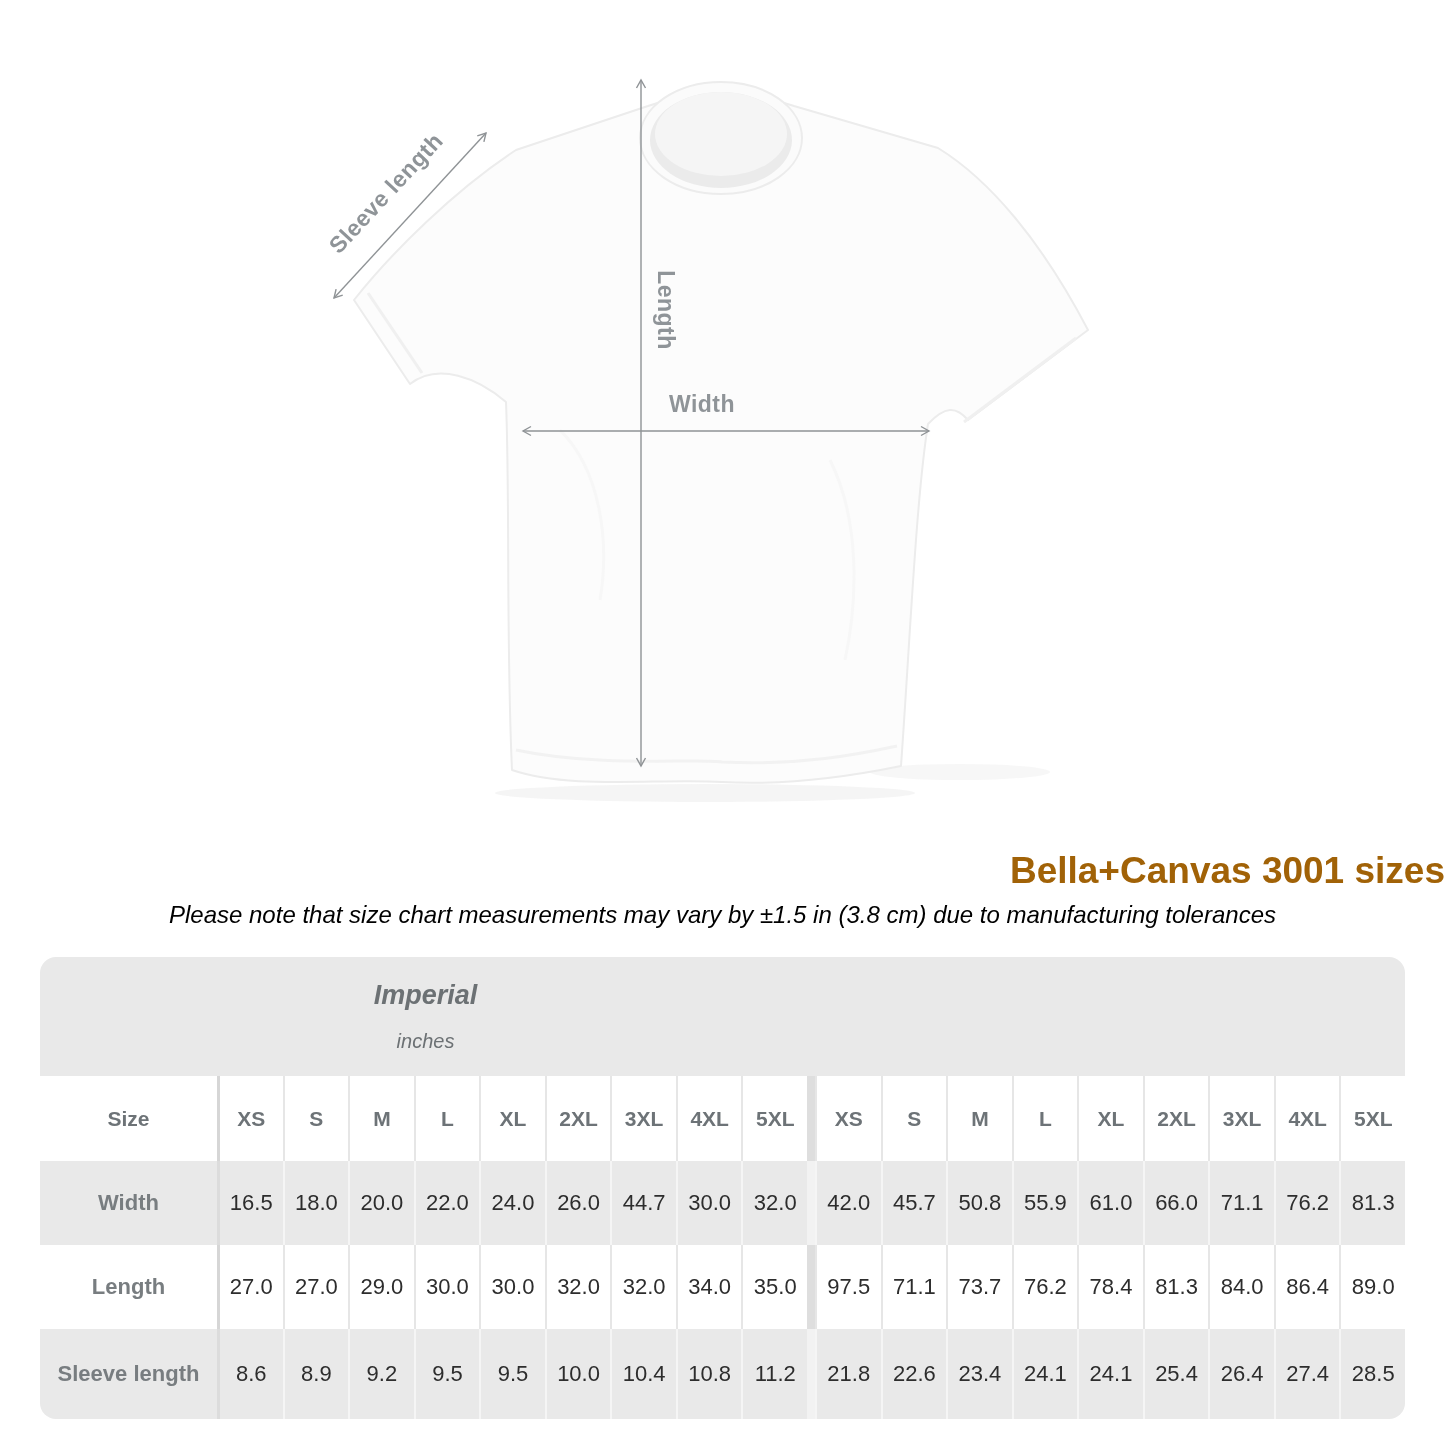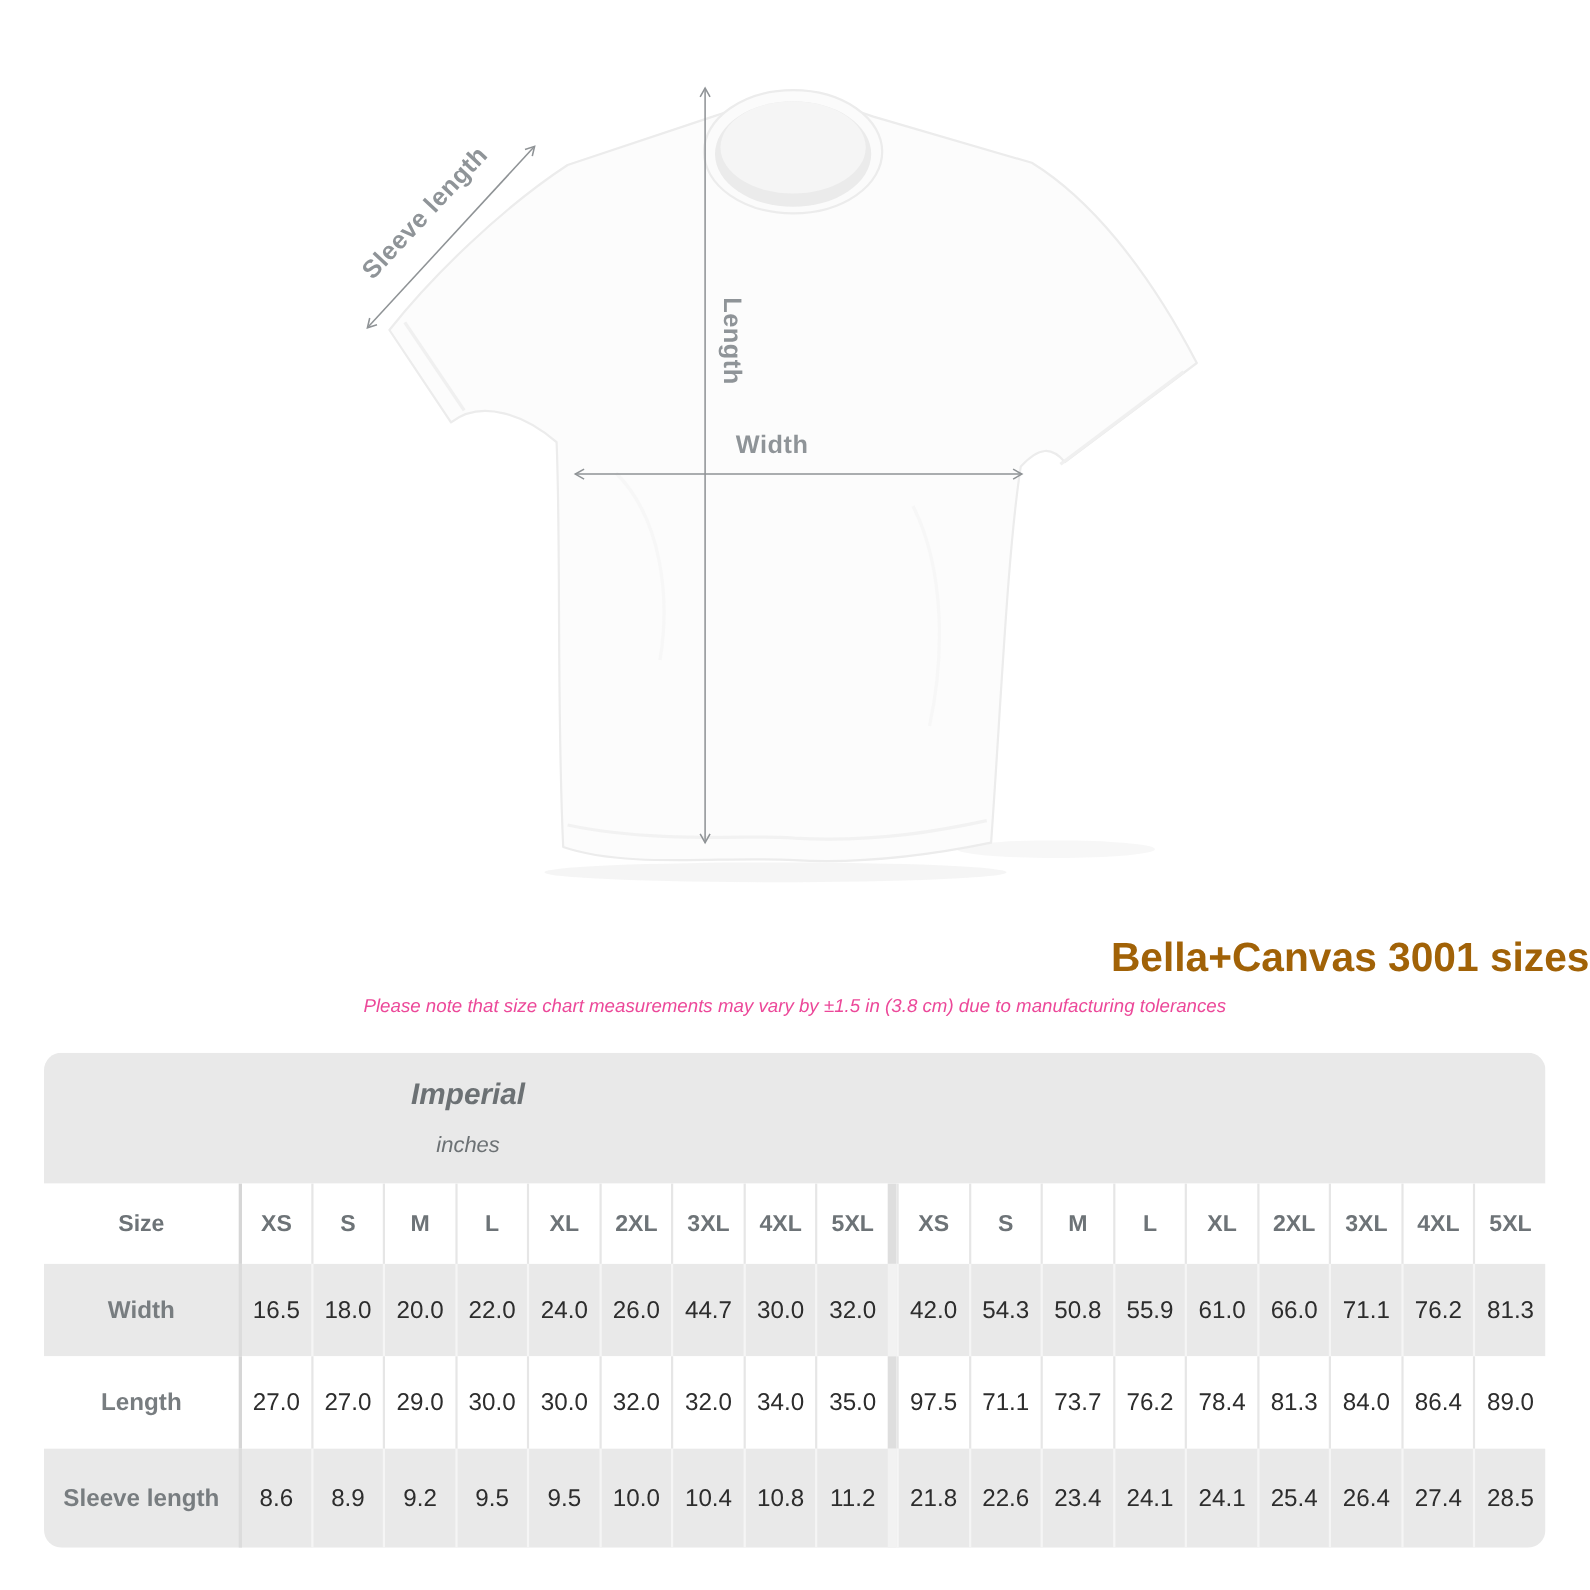--- a/index.html
+++ b/index.html
@@ -8,35 +8,35 @@
 
   
   .shirt-area{position:relative;width:1445px;height:835px;}
   .shirt-area svg{display:block;}
   .anno-text{fill:#8f9498;font-weight:bold;font-size:23px;letter-spacing:.5px;
              font-family:"Liberation Sans",sans-serif;}
 
   
   .page-title{margin:14px 0 0;text-align:right;color:#a16207;
               font-size:37px;font-weight:bold;line-height:44px;}
-  .subtitle{margin:10px 0 0;text-align:center;color:#ec4899;font-style:italic;
-            font-size:17px;line-height:24px;}
+  .subtitle{margin:10px 0 0;text-align:center;color:#000000;font-style:italic;
+            font-size:24px;line-height:24px;}
 
   
   .size-table{margin:30px 40px 0;width:1365px;border-radius:16px;overflow:hidden;
               color:#2d2d2d;}
   .band{display:grid;grid-template-columns:771px 1fr;height:119px;background:#e9e9e9;}
   .band-cell{display:flex;flex-direction:column;align-items:center;justify-content:center;}
   .band-title{color:#6c7174;font-weight:bold;font-style:italic;font-size:27px;line-height:32px;}
   .band-unit{color:#6c7174;font-style:italic;font-size:20px;line-height:26px;margin-top:17px;}
 
   .trow{display:grid;grid-template-columns:177px repeat(9,1fr) 8px repeat(9,1fr);}
   .trow.white{background:#ffffff;--sep:#e6e6e6;--gap:#dedede;--maindiv:#d6d6d6;}
   .trow.gray {background:#e9e9e9;--sep:#f5f5f5;--gap:#f2f2f2;--maindiv:#dcdcdc;}
-  .size-row{height:73px;}
+  .size-row{height:85px;}
   .data-row{height:84px;}
   .data-row.last{height:90px;}
   .cell{display:flex;align-items:center;justify-content:center;font-size:22px;
         border-left:2px solid var(--sep);}
   .cell.label{border-left:none;font-weight:bold;color:#787d80;}
   .cell.first{border-left:3px solid var(--maindiv);}
   .size-row .cell{font-weight:bold;color:#6d7377;font-size:21px;}
   .gapcell{background:var(--gap);}
 </style>
 </head>
@@ -129,21 +129,21 @@
           <div class="cell ">18.0</div>
           <div class="cell ">20.0</div>
           <div class="cell ">22.0</div>
           <div class="cell ">24.0</div>
           <div class="cell ">26.0</div>
           <div class="cell ">44.7</div>
           <div class="cell ">30.0</div>
           <div class="cell ">32.0</div>
           <div class="gapcell"></div>
           <div class="cell ">42.0</div>
-          <div class="cell ">54.3</div>
+          <div class="cell ">45.7</div>
           <div class="cell ">50.8</div>
           <div class="cell ">55.9</div>
           <div class="cell ">61.0</div>
           <div class="cell ">66.0</div>
           <div class="cell ">71.1</div>
           <div class="cell ">76.2</div>
           <div class="cell ">81.3</div>
         </div>
         <div class="trow data-row white">
           <div class="cell label">Length</div>

